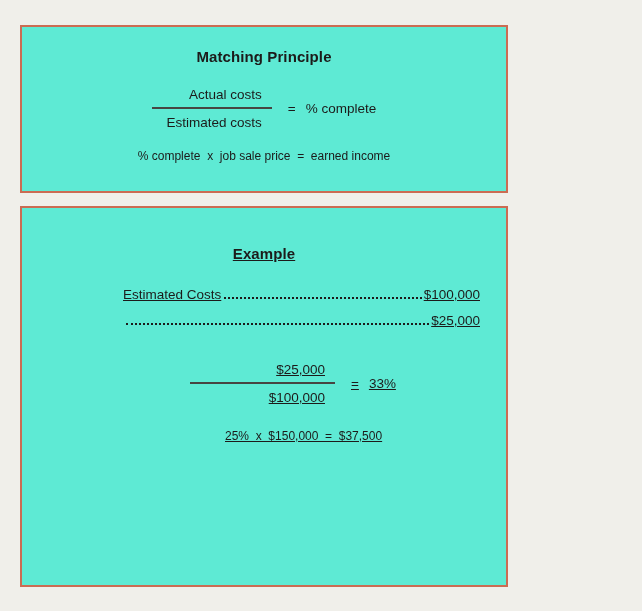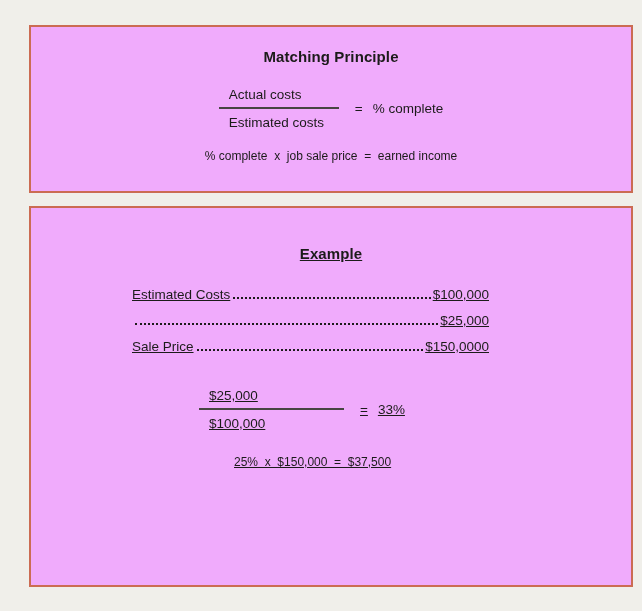--- a/index.html
+++ b/index.html
@@ -8,45 +8,44 @@
     height: 611px;
     background: #f0efea;
     font-family: "Liberation Sans", sans-serif;
     color: #1c1b1a;
     position: relative;
     overflow: hidden;
   }
   .box {
     position: absolute;
     left: 20px;
-    width: 604px;
+    width: 488px;
     box-sizing: border-box;
     border: 2.5px solid #cb6c53;
-    background: #f0abfc;
-    margin-left: 9px;
+    background: #5eead4;
   }
   #box-principle { top: 25px; height: 168px; }
   #box-example   { top: 206px; height: 381px; text-decoration: underline; }
 
   .box-title {
     margin: 0;
     text-align: center;
     font-size: 15px;
     font-weight: 600;
     letter-spacing: 0.1px;
   }
   #box-principle .box-title { margin-top: 21px; }
   #box-example   .box-title { margin-top: 37px; }
 
   .fraction-row {
     display: flex;
     align-items: center;
   }
   .fraction-row.centered { justify-content: center; }
-  .fraction { text-align: left; font-size: 13.5px; }
+  .fraction { text-align: right; font-size: 13.5px; }
   .frac-num, .frac-den { padding: 0 10px; white-space: nowrap; }
   .frac-num { margin-bottom: 5px; }
   .frac-den { margin-top: 6px; }
   .frac-line { height: 2px; background: #474542; }
   .frac-equals {
     display: flex;
     align-items: center;
     font-size: 13.5px;
     margin-left: 16px;
     gap: 10px;
@@ -124,25 +123,20 @@
     <div class="cost-table">
       <div class="cost-row">
         <span class="cost-label">Estimated Costs</span>
         <span class="cost-leader"></span>
         <span class="cost-value">$100,000</span>
       </div>
       <div class="cost-row">
         <span class="cost-leader"></span>
         <span class="cost-value">$25,000</span>
       </div>
-      <div class="cost-row">
-        <span class="cost-label">Sale Price</span>
-        <span class="cost-leader"></span>
-        <span class="cost-value">$150,0000</span>
-      </div>
     </div>
 
 
     <div class="fraction-row" id="example-fraction-row">
       <div class="fraction" id="example-fraction">
         <div class="frac-num">$25,000</div>
         <div class="frac-line"></div>
         <div class="frac-den">$100,000</div>
       </div>
       <div class="frac-equals">

